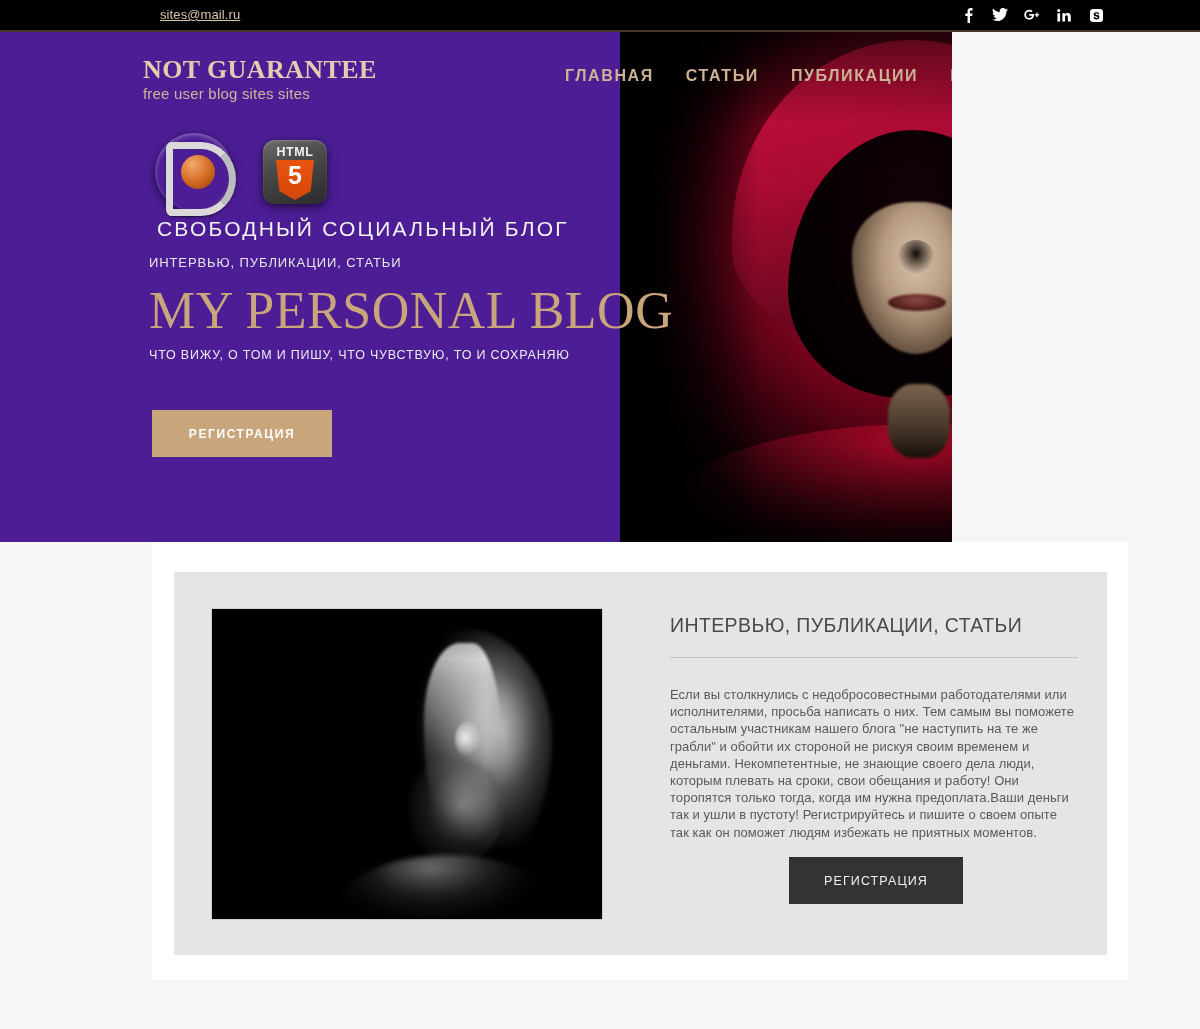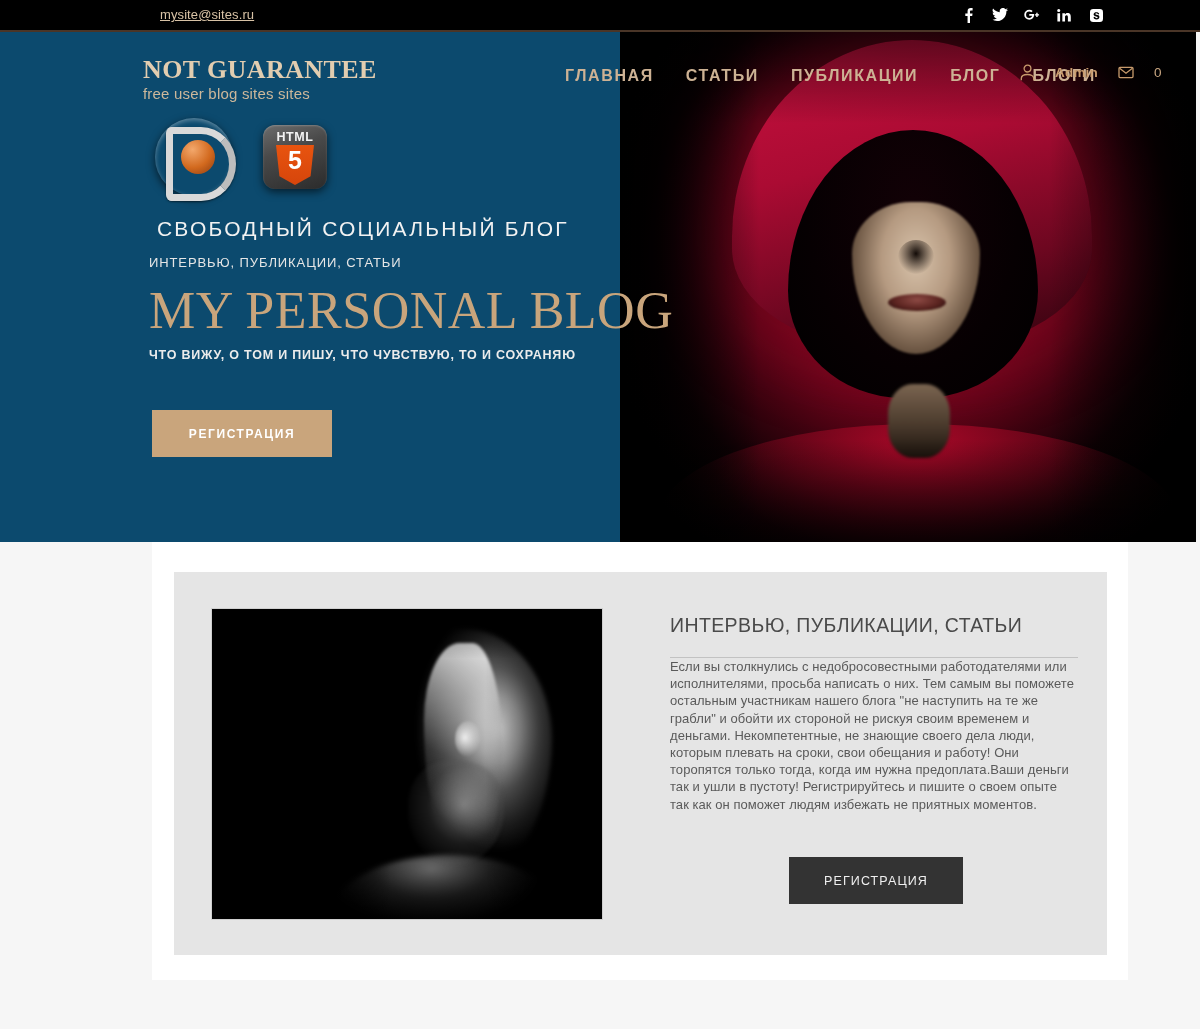--- a/index.html
+++ b/index.html
@@ -47,22 +47,22 @@
     position: absolute;
     left: 0; top: 30px;
     width: 1200px; height: 2px;
     background: #4a3527;
   }
 
   
   .hero {
     position: absolute;
     left: 0; top: 32px;
-    width: 1196px; height: 510px;
-    background: #0c4a6e;
+    width: 952px; height: 510px;
+    background: #4c1d95;
     overflow: hidden;
   }
 
   
   .hero-art {
     position: absolute;
     left: 620px; top: 0;
     width: 580px; height: 510px;
     background: #000;
     overflow: hidden;
@@ -199,21 +199,21 @@
   }
   .user-area .mcount {
     font-size: 13.5px;
     color: #caa782;
   }
   .icon-stroke { color: #c79a6c; display: block; }
 
   
   .badges {
     position: absolute;
-    left: 155px; top: 86px;
+    left: 155px; top: 101px;
     display: flex;
     gap: 30px;
     align-items: center;
   }
   .badge-d {
     width: 78px; height: 78px;
     border-radius: 50%;
     background:
       radial-gradient(circle at 32% 26%, #f09a5e 0%, #d9records 0%),
       linear-gradient(145deg,#e07b33 0%,#c4551b 45%,#7c3310 100%);
@@ -300,21 +300,20 @@
     letter-spacing: .5px;
     line-height: 1.05;
     white-space: nowrap;
   }
   .h-sub2 {
     margin-top: 9px;
     font-size: 12.5px;
     color: #ececec;
     letter-spacing: .8px;
     white-space: nowrap;
-    font-weight: bold;
   }
   .hero-btn {
     position: absolute;
     left: 152px; top: 378px;
     width: 180px; height: 47px;
     background: #c9a57c;
     border: none;
     color: #fff;
     font-size: 12px;
     font-weight: bold;
@@ -417,20 +416,21 @@
     color: #4a4a4a;
     letter-spacing: .4px;
     white-space: nowrap;
   }
   .card-rule {
     margin-top: 20px;
     width: 408px; height: 1px;
     background: #c2c2c2;
   }
   .card-para {
+    margin-top: 28px;
     width: 408px;
     font-size: 13px;
     line-height: 17.2px;
     color: #5a5a5a;
     letter-spacing: .05px;
   }
   .card-btn {
     position: absolute;
     left: 615px; top: 285px;
     width: 174px; height: 47px;
@@ -440,21 +440,21 @@
     font-size: 12.5px;
     letter-spacing: 1.1px;
     cursor: pointer;
     font-family: "Liberation Sans", sans-serif;
   }
 </style>
 </head>
 <body>
 
 <div class="topbar">
-  <a class="topbar-email" href="#">mysite@sites.ru</a>
+  <a class="topbar-email" href="#">sites@mail.ru</a>
 
   <div class="topbar-social">
     <span class="soc">
       <svg width="9" height="16" viewBox="0 0 9 16" fill="#fff">
           <path d="M6 16V9h2.2l.35-2.6H6V4.8c0-.75.2-1.26 1.3-1.26H8.6V1.1C8.36 1.07 7.6 1 6.7 1 4.84 1 3.56 2.13 3.56 4.2v2.2H1.3V9h2.26v7H6z"></path>
         </svg>
     </span>
     <span class="soc">
       <svg width="16" height="14" viewBox="0 0 16 14" fill="#fff">
           <path d="M16 1.66a6.2 6.2 0 0 1-1.89.53A3.3 3.3 0 0 0 15.56.37a6.5 6.5 0 0 1-2.09.82A3.27 3.27 0 0 0 7.8 4.17 9.3 9.3 0 0 1 1.11.6a3.3 3.3 0 0 0 1.01 4.39 3.2 3.2 0 0 1-1.48-.41v.04a3.28 3.28 0 0 0 2.63 3.22 3.3 3.3 0 0 1-1.48.06 3.28 3.28 0 0 0 3.06 2.29A6.58 6.58 0 0 1 0 11.6 9.26 9.26 0 0 0 5.03 13.1c6.04 0 9.34-5.02 9.34-9.37l-.01-.43A6.6 6.6 0 0 0 16 1.66z"></path>

